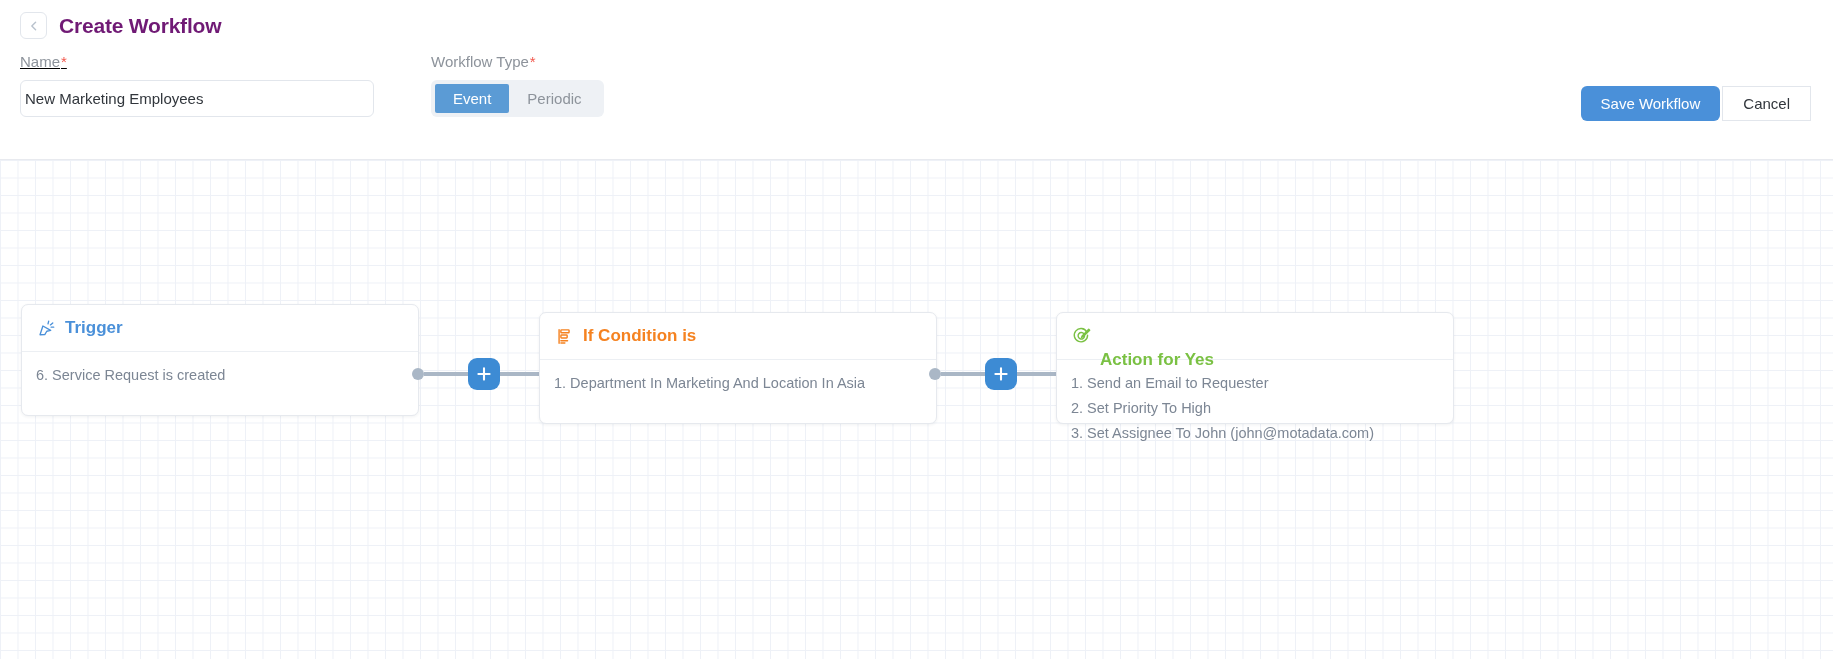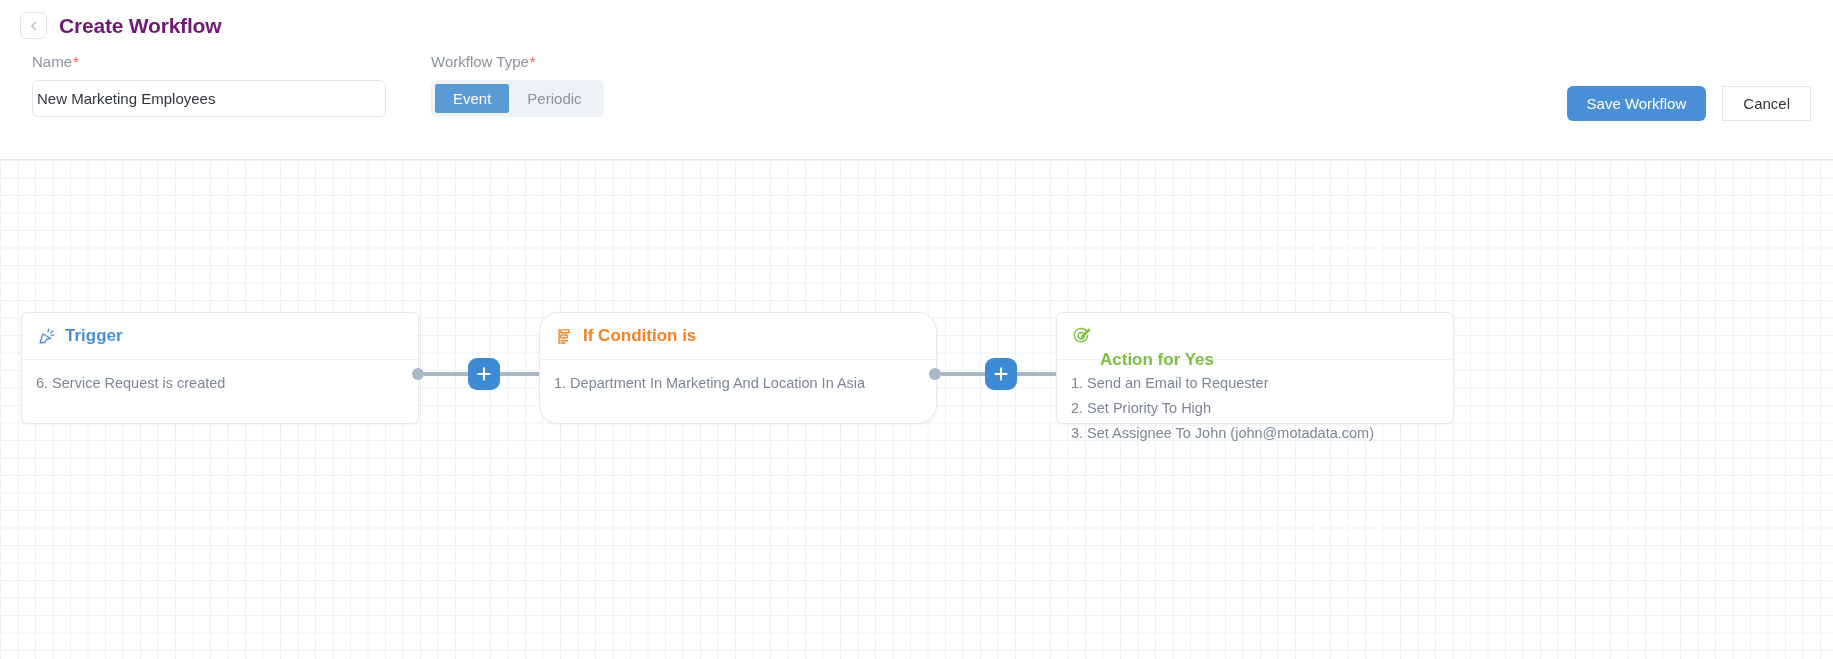--- a/index.html
+++ b/index.html
@@ -53,21 +53,21 @@
     font-size: 21px;
     font-weight: bold;
     color: #701a75;
     letter-spacing: -0.2px;
     white-space: nowrap;
   }
 
   
   .field-name {
     position: absolute;
-    left: 32px; top: 53px;
+    left: 20px; top: 53px; text-decoration: underline;
   }
   .field-wf {
     position: absolute;
     left: 431px; top: 53px;
   }
 
   .field-label {
     font-size: 15px;
     color: #8d939b;
     white-space: nowrap;
@@ -116,21 +116,21 @@
     background: #5b9bd5;
     color: #ffffff;
   }
 
   
   .header-actions {
     position: absolute;
     right: 22px; top: 86px;
     display: flex;
     align-items: flex-end;
-    gap: 16px;
+    gap: 2px;
   }
   .btn-primary {
     height: 35px;
     padding: 0 20px;
     background: #4a90d9;
     color: #ffffff;
     border: none;
     border-radius: 6px;
     font-family: "Liberation Sans", sans-serif;
     font-size: 15px;
@@ -193,22 +193,22 @@
   .card-line {
     font-size: 14.5px;
     color: #7c8694;
     line-height: 25px;
     white-space: nowrap;
   }
 
   .icon-box { width: 20px; height: 20px; display: flex; align-items: center; justify-content: center; flex: 0 0 auto; }
 
   
-  #card-trigger   { left: 21px;   top: 152px; width: 398px; height: 112px; }
-  #card-condition { left: 539px;  top: 152px; width: 398px; height: 112px; border-radius: 19px; }
+  #card-trigger   { left: 21px;   top: 144px; width: 398px; height: 112px; }
+  #card-condition { left: 539px;  top: 152px; width: 398px; height: 112px; }
   #card-action    { left: 1056px; top: 152px; width: 398px; height: 112px; }
 
   
   .connector {
     position: absolute;
     top: 195px;
     height: 38px;
     display: flex;
     align-items: center;
   }

